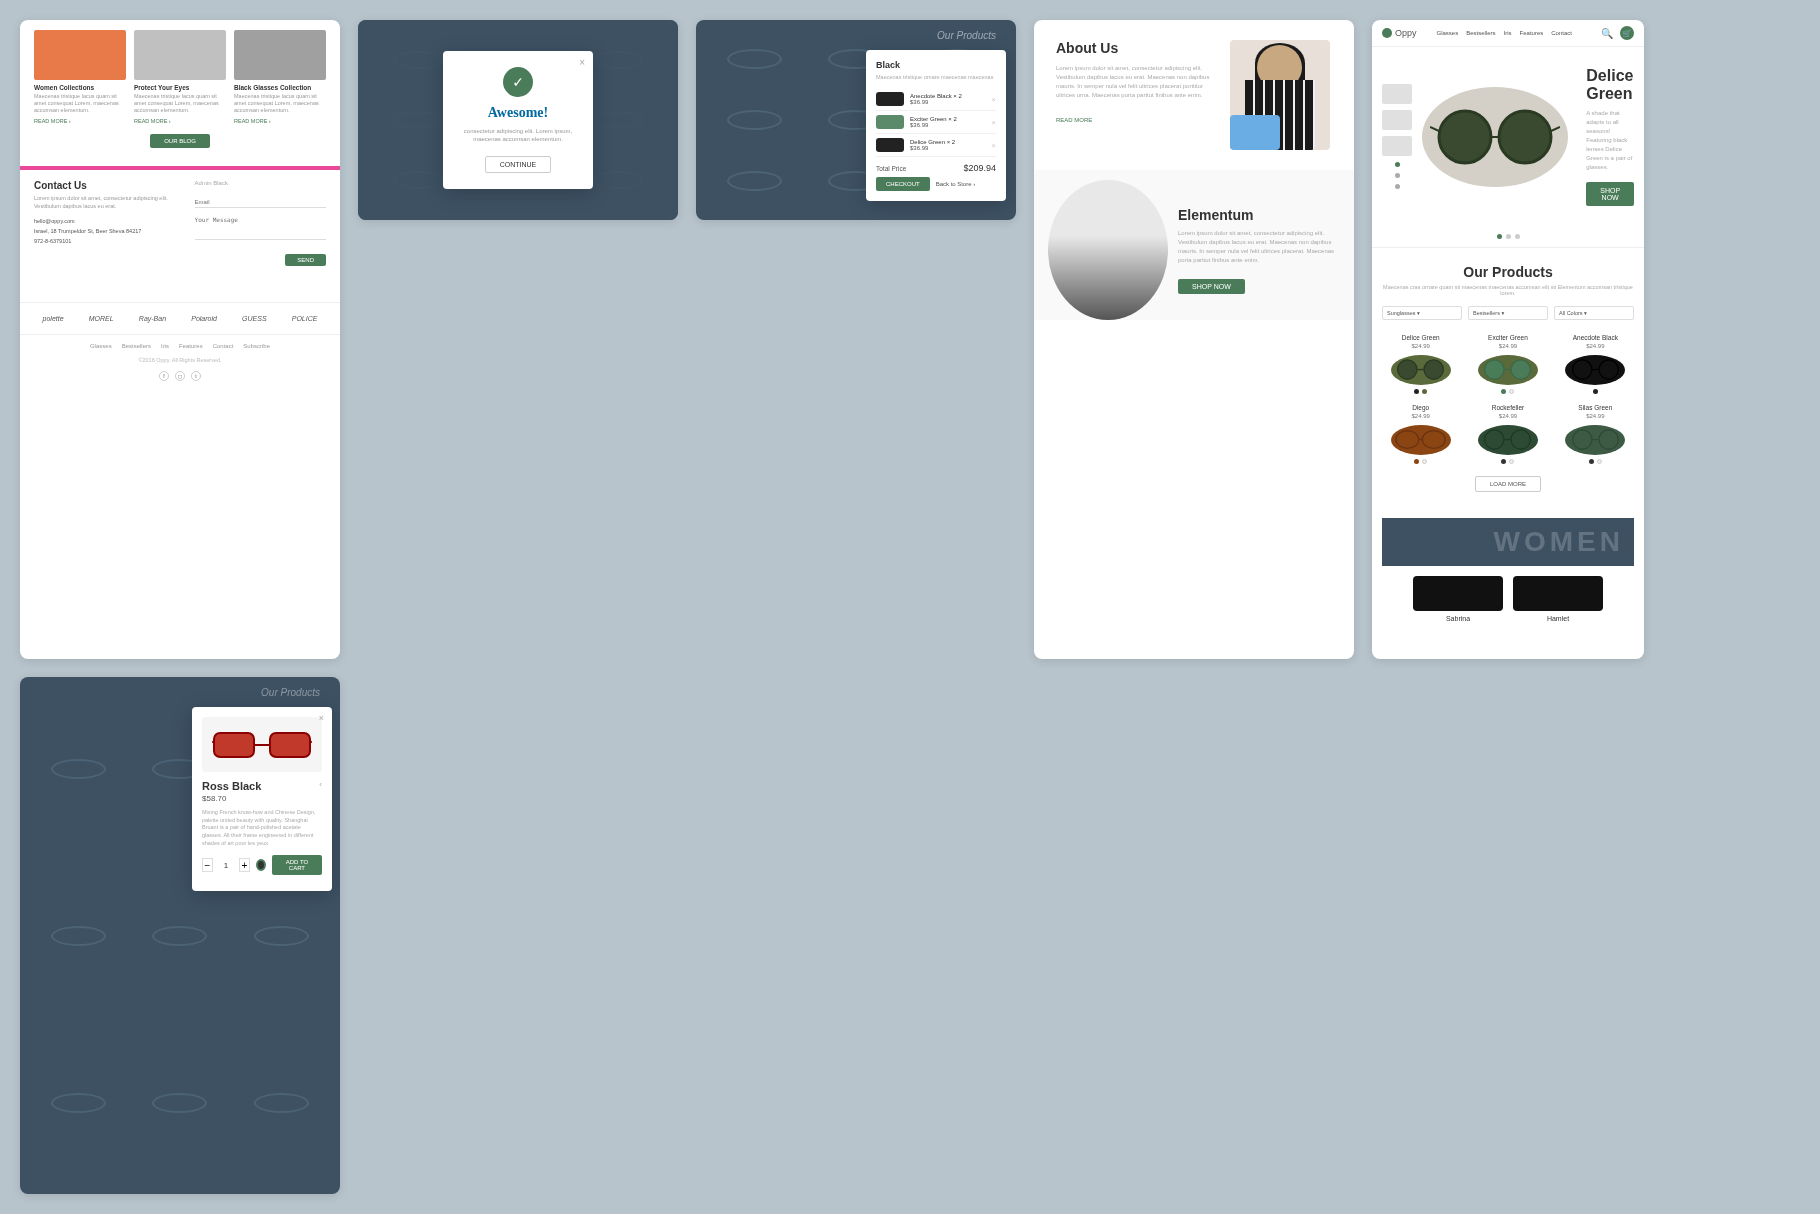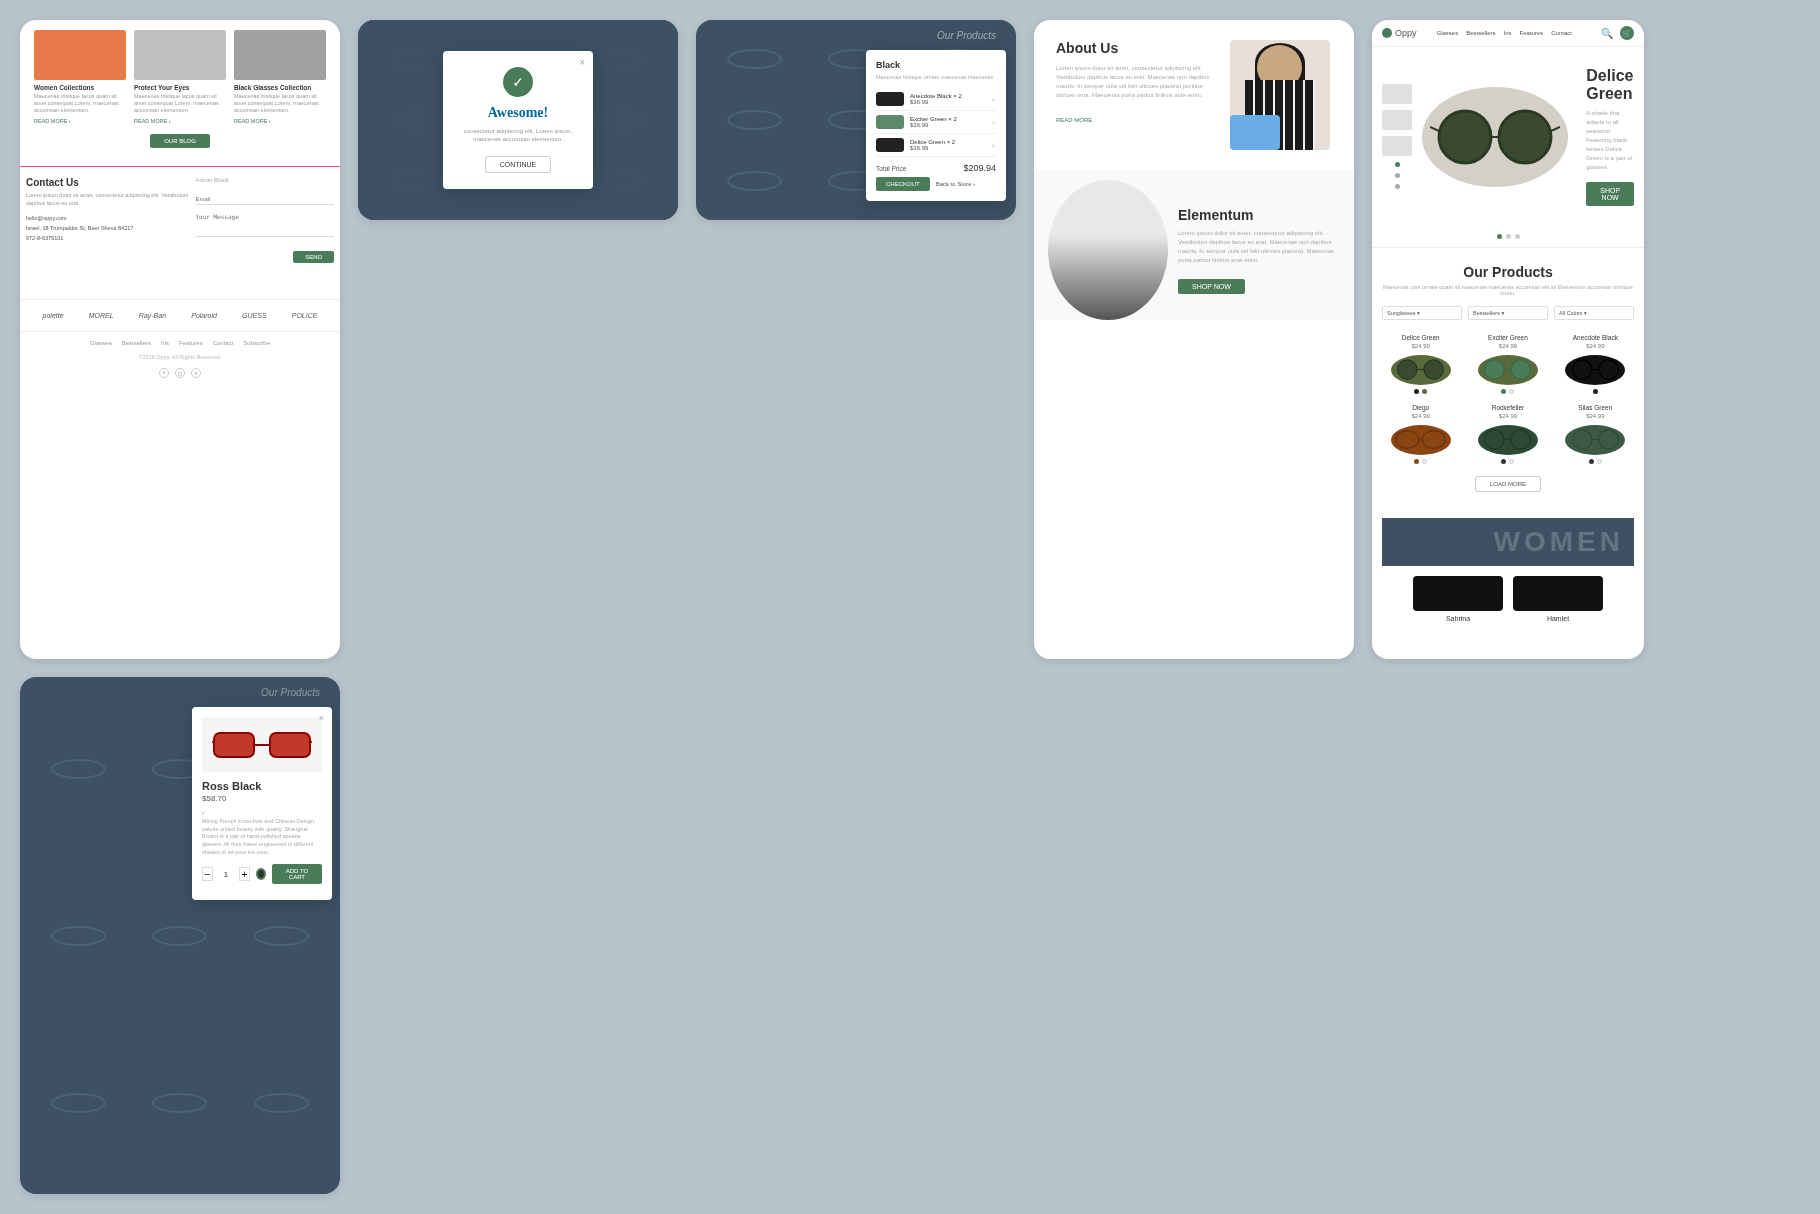--- a/index.html
+++ b/index.html
@@ -9,21 +9,21 @@
       background: #b8c4cc;
       font-family: Arial, sans-serif;
       display: flex;
       flex-wrap: wrap;
       gap: 18px;
       padding: 20px;
     }
 
     .panel {
       background: #fff;
-      border-radius: 16px;
+      border-radius: 8px;
       overflow: hidden;
       box-shadow: 0 2px 10px rgba(0,0,0,0.12);
     }
 
     
     .panel-1 {
       width: 320px;
       min-height: 500px;
       position: relative;
       top: 0;
@@ -85,22 +85,22 @@
       border: none;
       padding: 4px 14px;
       font-size: 6px;
       border-radius: 2px;
       cursor: pointer;
       text-align: center;
       width: 60px;
     }
 
     .contact-section {
-      padding: 10px 6px 6px;
-      border-top: 1px solid #ec4899;
+      padding: 10px 14px 6px;
+      border-top: 4px solid #ec4899;
     }
 
     .contact-title {
       font-size: 10px;
       font-weight: bold;
       color: #333;
       margin-bottom: 4px;
     }
 
     .contact-text {
@@ -1404,21 +1404,21 @@
     <span class="popup-close">×</span>
     <div class="popup-img">
       <svg class="popup-glasses" viewBox="0 0 100 40" xmlns="http://www.w3.org/2000/svg">
         <rect x="2" y="8" width="40" height="24" rx="6" fill="#c0392b" stroke="#8B0000" stroke-width="2"></rect>
         <rect x="58" y="8" width="40" height="24" rx="6" fill="#c0392b" stroke="#8B0000" stroke-width="2"></rect>
         <line x1="42" y1="20" x2="58" y2="20" stroke="#8B0000" stroke-width="2"></line>
         <line x1="2" y1="18" x2="-4" y2="14" stroke="#8B0000" stroke-width="1.5"></line>
         <line x1="98" y1="18" x2="104" y2="14" stroke="#8B0000" stroke-width="1.5"></line>
       </svg>
     </div>
-    <div style="display:flex;align-items:flex-start;justify-content:space-between;flex-direction:column;">
+    <div style="display:flex;align-items:flex-start;justify-content:space-between;">
       <div>
         <div class="popup-product-name">Ross Black</div>
         <div class="popup-price">$58.70</div>
       </div>
       <span class="popup-nav-arrow">‹</span>
     </div>
     <div class="popup-description">Mixing French know-how and Chinese Design, palette united beauty with quality. Shanghai Bruant is a pair of hand-polished acetate glasses. All their frame engineered in different shades of art pour les yeux.</div>
     <div class="popup-qty-row">
       <button class="qty-btn">−</button>
       <span class="qty-val">1</span>

